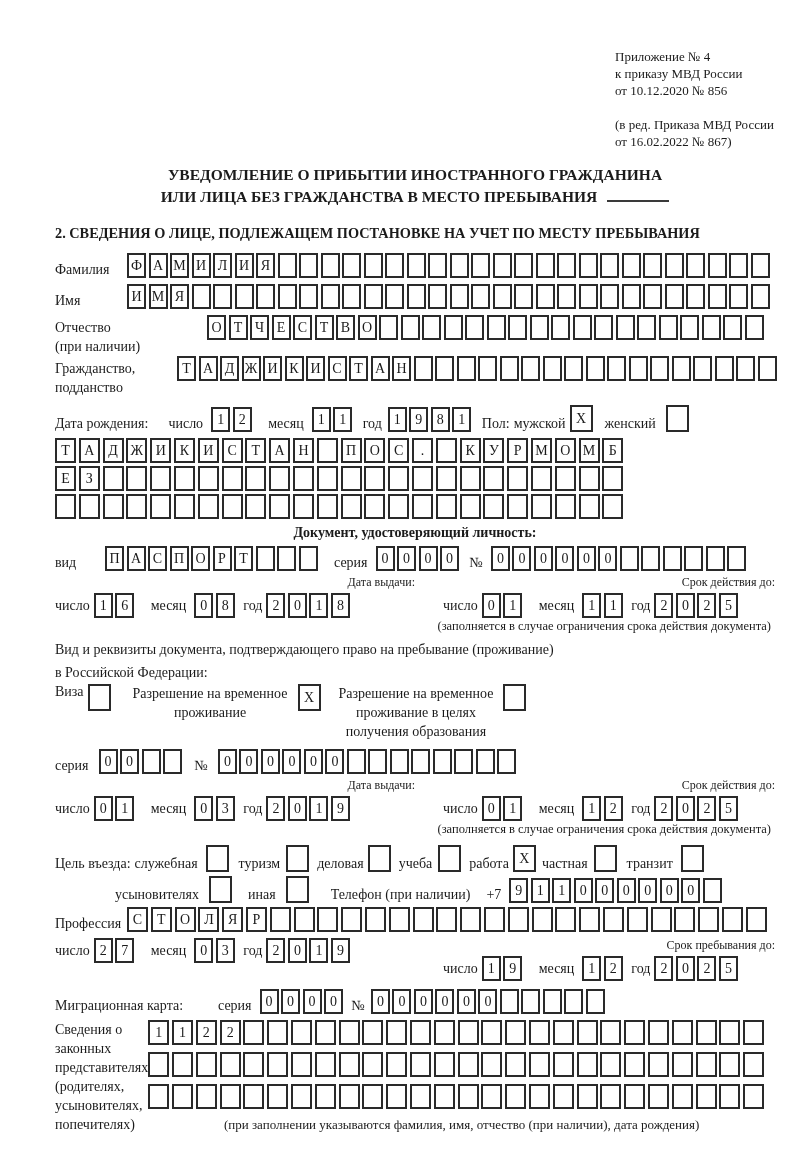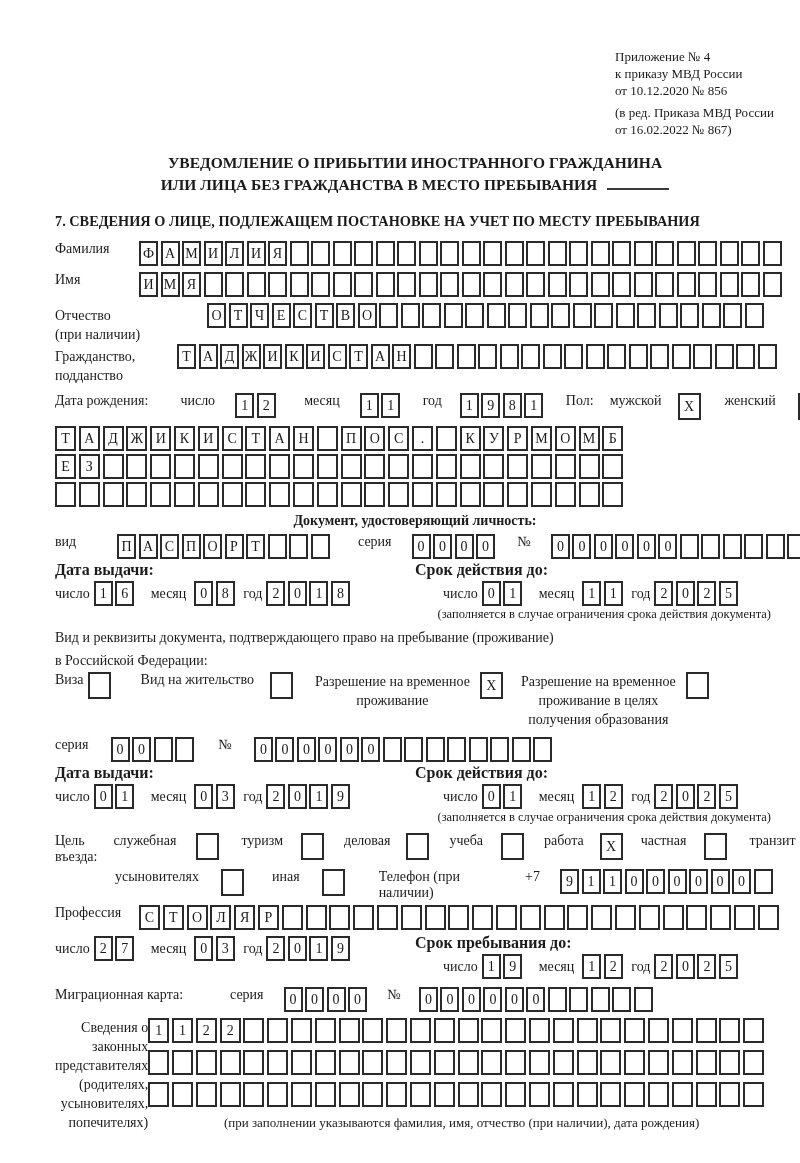--- a/index.html
+++ b/index.html
@@ -1,29 +1,29 @@
 <!DOCTYPE html>
 <html><head>
 <meta charset="utf-8">
 <style>
   html,body{margin:0;padding:0;background:#ffffff;}
   body{width:800px;height:1163px;font-family:"Liberation Serif", serif;color:#1b1b1b;}
   .page{position:relative;width:800px;height:1163px;box-sizing:border-box;padding:48px 25px 0 55px;overflow:hidden;}
 
   
   .annex{margin-left:560px;font-size:13px;line-height:17px;}
-  .annex .ed{margin-top:5px;}
+  .annex .ed{margin-top:17px;}
   .forma{margin-top:10px;text-align:right;padding-right:28px;font-weight:bold;font-size:15px;letter-spacing:.5px;}
 
   .title{margin-top:14px;text-align:center;font-weight:bold;font-size:15.5px;line-height:22px;}
   .blank{display:inline-block;width:62px;border-bottom:2px solid #3a3a3a;height:14px;margin-left:10px;}
 
   .sec{margin-top:16px;font-weight:bold;font-size:14.3px;line-height:19px;}
 
-  .frow{display:flex;align-items:flex-start;font-size:14px;gap:12px;}
+  .frow{display:flex;align-items:flex-end;font-size:14px;}
   .frow-top{display:flex;align-items:flex-start;font-size:14px;}
   .flabel{flex:0 0 auto;}
   .w50{flex:0 0 50px;} .w72{flex:0 0 72px;} .w90{flex:0 0 90px;}
   .w122{flex:0 0 122px;} .w143{flex:0 0 143px;} .w147{flex:0 0 147px;} .w152{flex:0 0 152px;}
   .lh19{line-height:19px;padding-top:3px;}
 
   .mt0{margin-top:0;} .mt2{margin-top:2px;} .mt4{margin-top:4px;} .mt6{margin-top:6px;}
   .mt8{margin-top:8px;} .mt10{margin-top:10px;}
   .g4{margin-left:4px;} .g6{margin-left:6px;} .g8{margin-left:8px;} .g10{margin-left:10px;}
   .g14{margin-left:14px;} .g16{margin-left:16px;} .g20{margin-left:20px;} .g28{margin-left:28px;}
@@ -36,30 +36,30 @@
   .chk{box-sizing:border-box;width:23px;height:27px;margin-right:2px;border:2px solid #2a2a2a;
         display:inline-flex;align-items:center;justify-content:center;font-size:14px;background:#fff;}
 
   .stack3 > div{margin-bottom:3px;}
 
   .dochead{margin-top:0;text-align:center;font-weight:bold;font-size:14px;line-height:19px;}
 
   .datecols{display:flex;font-size:14px;}
   .dcol-l{flex:0 0 360px;}
   .dcol-r{flex:1;}
-  .dhead{text-align:left;font-size:16px;line-height:18px;font-weight:bold;}
+  .dhead{text-align:right;font-size:12px;line-height:18px;}
   .drow{display:flex;align-items:center;margin-top:2px;}
   .note{text-align:right;font-size:12.5px;line-height:16px;padding-right:4px;}
 
   .intro{font-size:14px;line-height:19px;}
   .optrow{display:flex;align-items:flex-start;font-size:14px;margin-top:2px;}
   .optpair{display:flex;align-items:flex-start;}
   .optlines{text-align:center;line-height:19px;}
   .repnote{font-size:13px;line-height:16px;margin-top:4px;text-align:center;}
-  .replabels div{line-height:19px;text-align:right;}
+  .replabels div{line-height:19px;}
 </style>
 </head>
 <body>
 
 <div class="page">
 
   <div class="annex">
     <div>Приложение № 4</div>
     <div>к приказу МВД России</div>
     <div>от 10.12.2020 № 856</div>
@@ -68,21 +68,21 @@
   </div>
 
 
   <div class="title">
     <div>УВЕДОМЛЕНИЕ О ПРИБЫТИИ ИНОСТРАННОГО ГРАЖДАНИНА</div>
     <div>
       <span>ИЛИ ЛИЦА БЕЗ ГРАЖДАНСТВА В МЕСТО ПРЕБЫВАНИЯ</span><span class="blank"></span>
     </div>
   </div>
 
-  <div class="sec">7. СВЕДЕНИЯ О ЛИЦЕ, ПОДЛЕЖАЩЕМ ПОСТАНОВКЕ НА УЧЕТ ПО МЕСТУ ПРЕБЫВАНИЯ</div>
+  <div class="sec">2. СВЕДЕНИЯ О ЛИЦЕ, ПОДЛЕЖАЩЕМ ПОСТАНОВКЕ НА УЧЕТ ПО МЕСТУ ПРЕБЫВАНИЯ</div>
 
   <div class="frow mt10">
     <span class="flabel w72">Фамилия</span>
     <span class="boxes">
         <span class="cell">Ф</span>
         <span class="cell">А</span>
         <span class="cell">М</span>
         <span class="cell">И</span>
         <span class="cell">Л</span>
         <span class="cell">И</span>
@@ -425,26 +425,20 @@
   <div class="intro mt6">Вид и реквизиты документа, подтверждающего право на пребывание (проживание)</div>
   <div class="intro mt4">в Российской Федерации:</div>
 
   <div class="optrow">
     <span class="optpair">
       <span>Виза</span>
       <span class="boxes g4">
           <span class="chk"></span>
         </span>
     </span>
-    <span class="optpair g28">
-      <span>Вид на жительство</span>
-      <span class="boxes g16">
-          <span class="chk"></span>
-        </span>
-    </span>
     <span class="optpair g20">
       <span class="optlines">
         <span>Разрешение на временное</span><br>
         <span>проживание</span>
       </span>
       <span class="boxes g10">
           <span class="chk">X</span>
         </span>
     </span>
     <span class="optpair g16">

